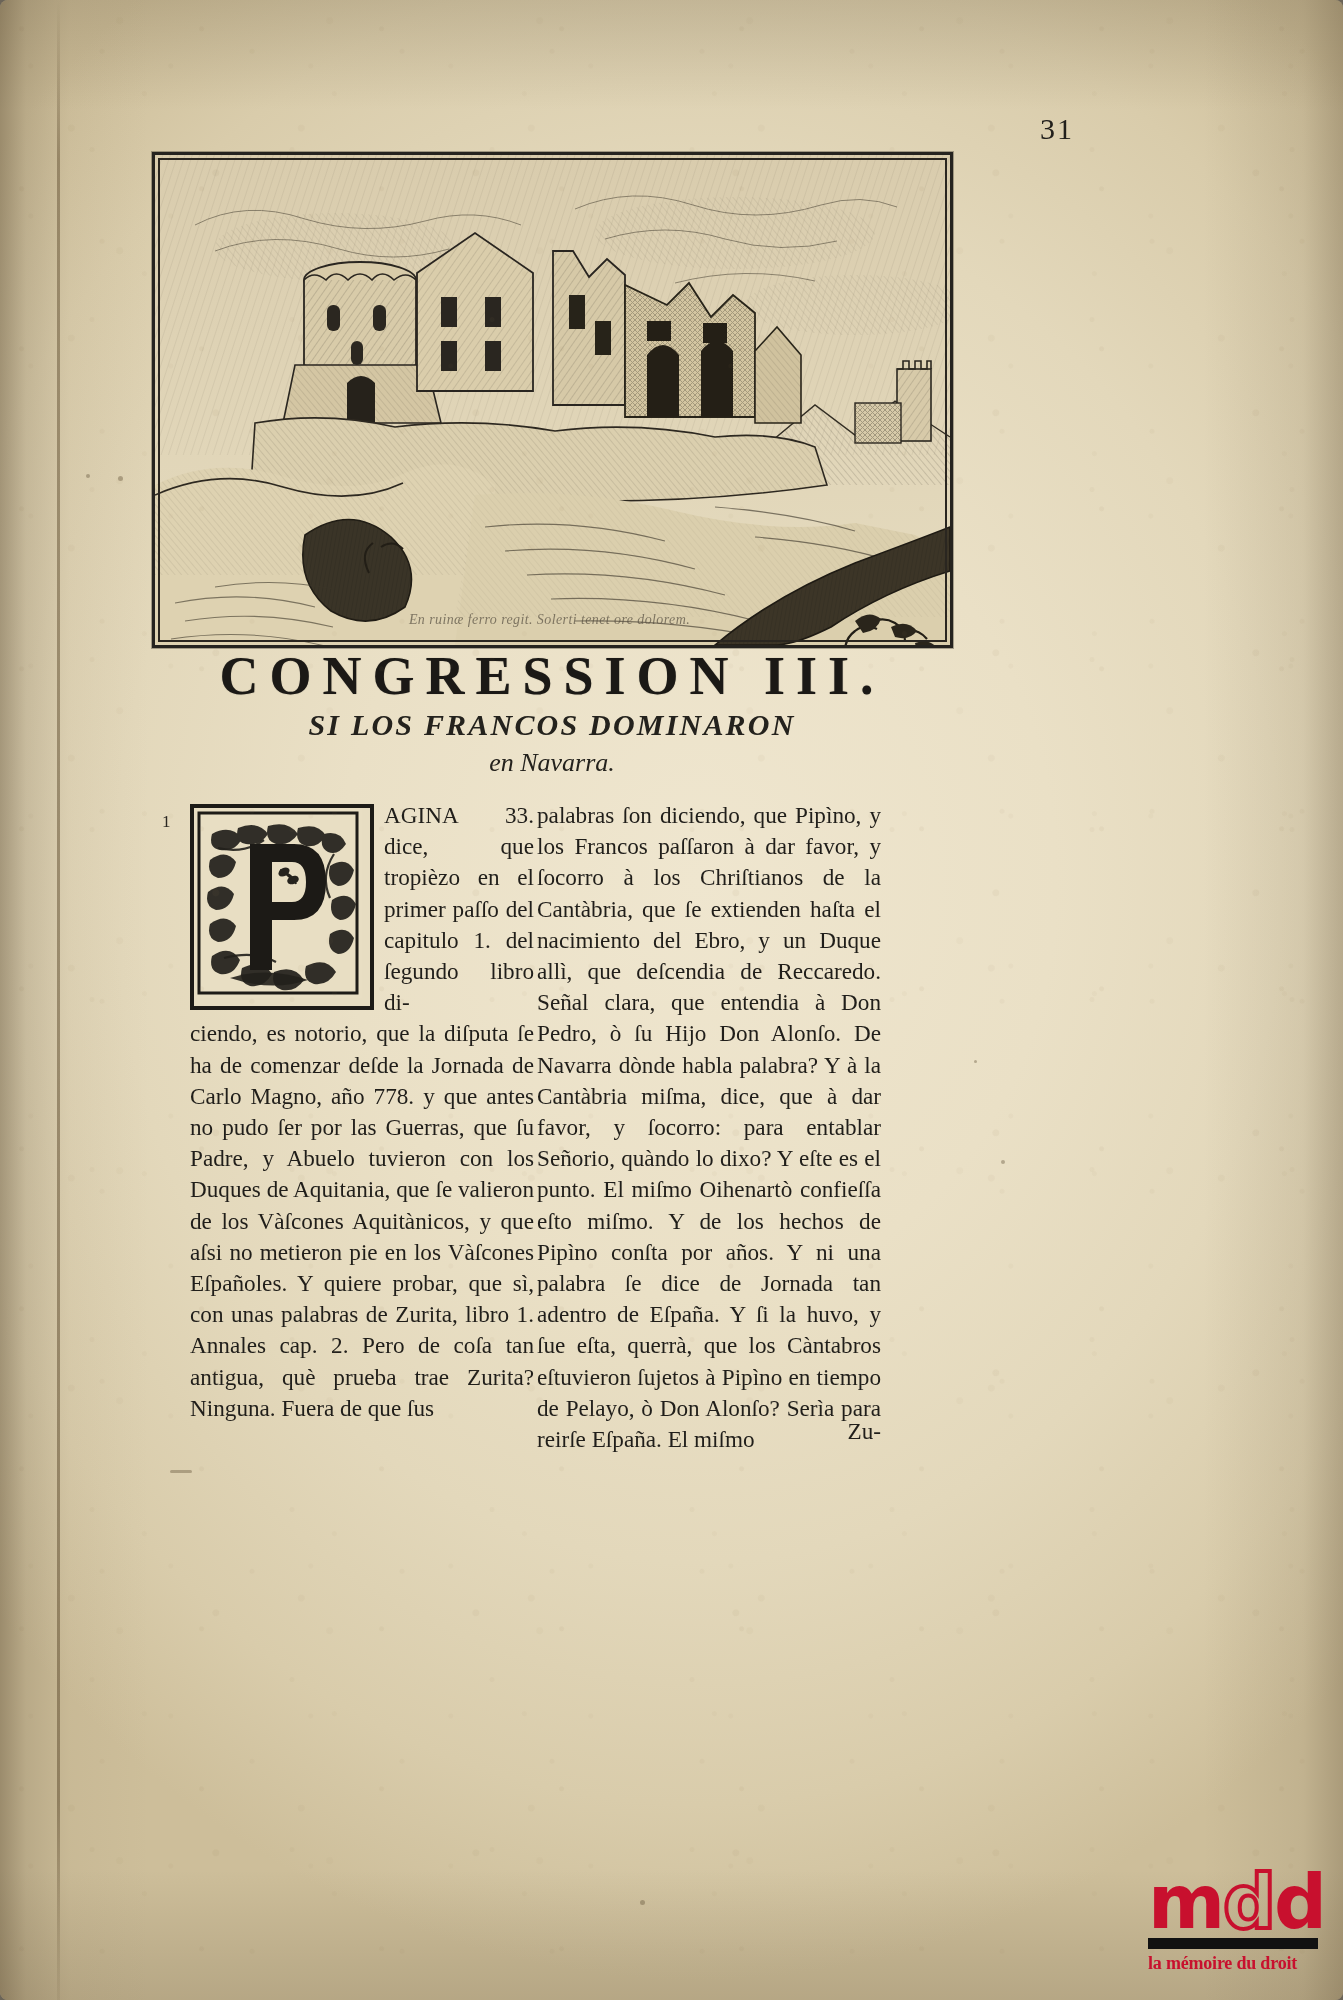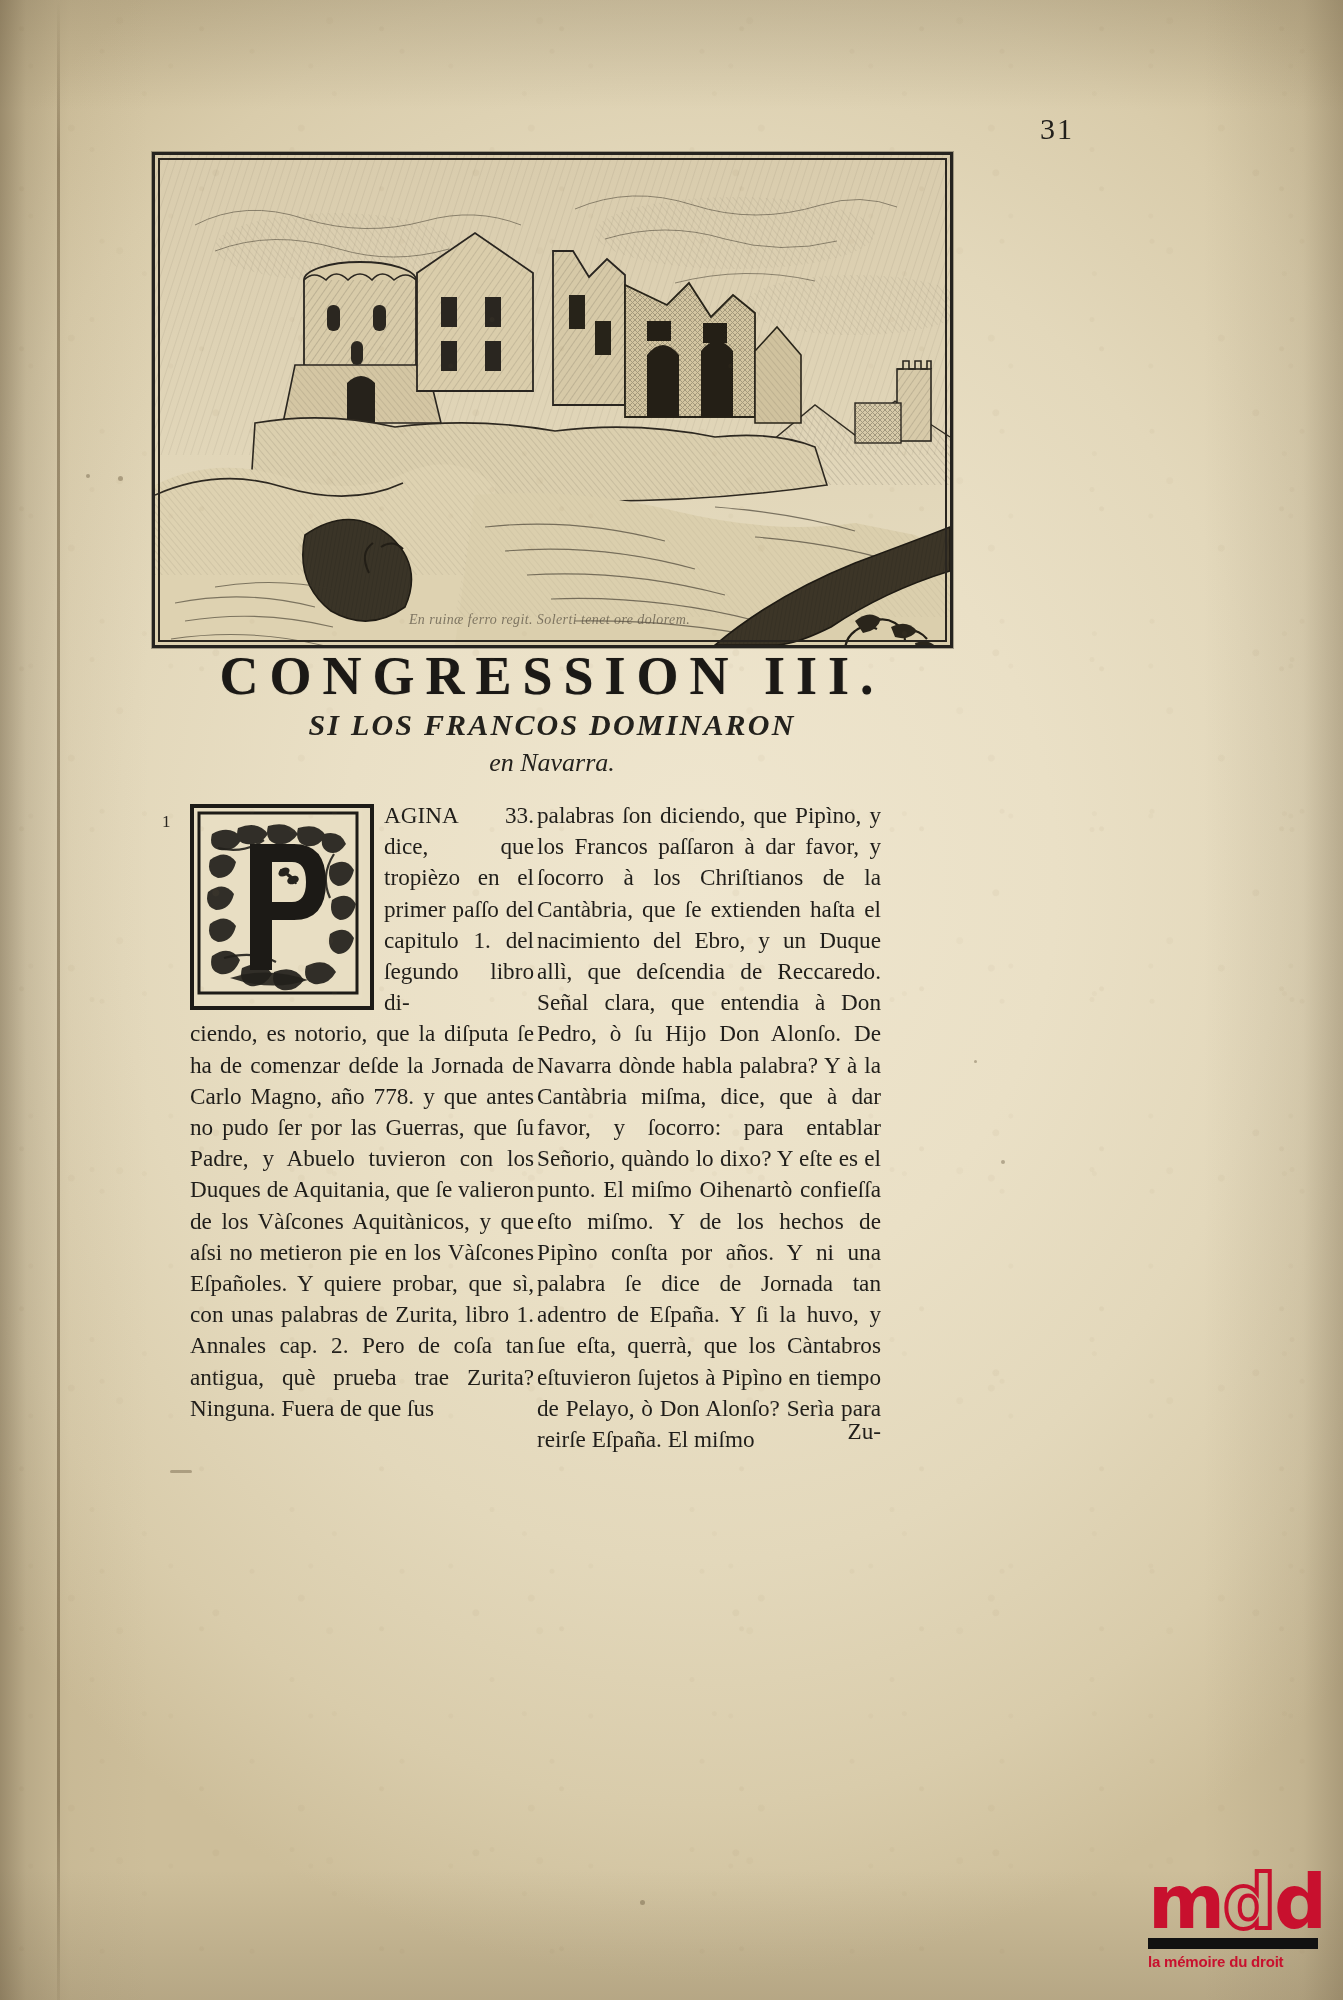--- a/index.html
+++ b/index.html
@@ -10,20 +10,21 @@
   body {
     font-family: "Liberation Serif", serif;
   }
   .page {
     position: relative;
     width: 1343px;
     height: 2000px;
     overflow: hidden;
     background:
       radial-gradient(ellipse 70% 55% at 52% 44%, #efe6cf 0%, #eae0c6 38%, #e3d8bb 62%, #d9ccab 84%, #cdbe9a 100%);
+    border-radius: 8px;
   }
   
   .grain {
     position: absolute;
     inset: 0;
     pointer-events: none;
     opacity: .55;
     background-image:
       radial-gradient(circle at 12% 18%, rgba(150,126,88,.13) 0 2px, transparent 3px),
       radial-gradient(circle at 31% 61%, rgba(150,126,88,.10) 0 3px, transparent 4px),
@@ -189,22 +190,22 @@
   .logo-mark .hollow {
     color: transparent;
     -webkit-text-stroke: 4px #c8102e;
   }
   .logo-rule {
     height: 11px;
     background: #111;
     margin: 5px 0 4px 0;
   }
   .logo-tag {
-    font-family: Liberation Sans, sans-serif;
-    font-size: 15px;
+    font-family: Liberation Serif, serif;
+    font-size: 18px;
     font-weight: 700;
     color: #c8102e;
     letter-spacing: -.2px;
   }
   .speck {
     position: absolute;
     border-radius: 50%;
     background: rgba(92,76,50,.38);
     pointer-events: none;
   }

